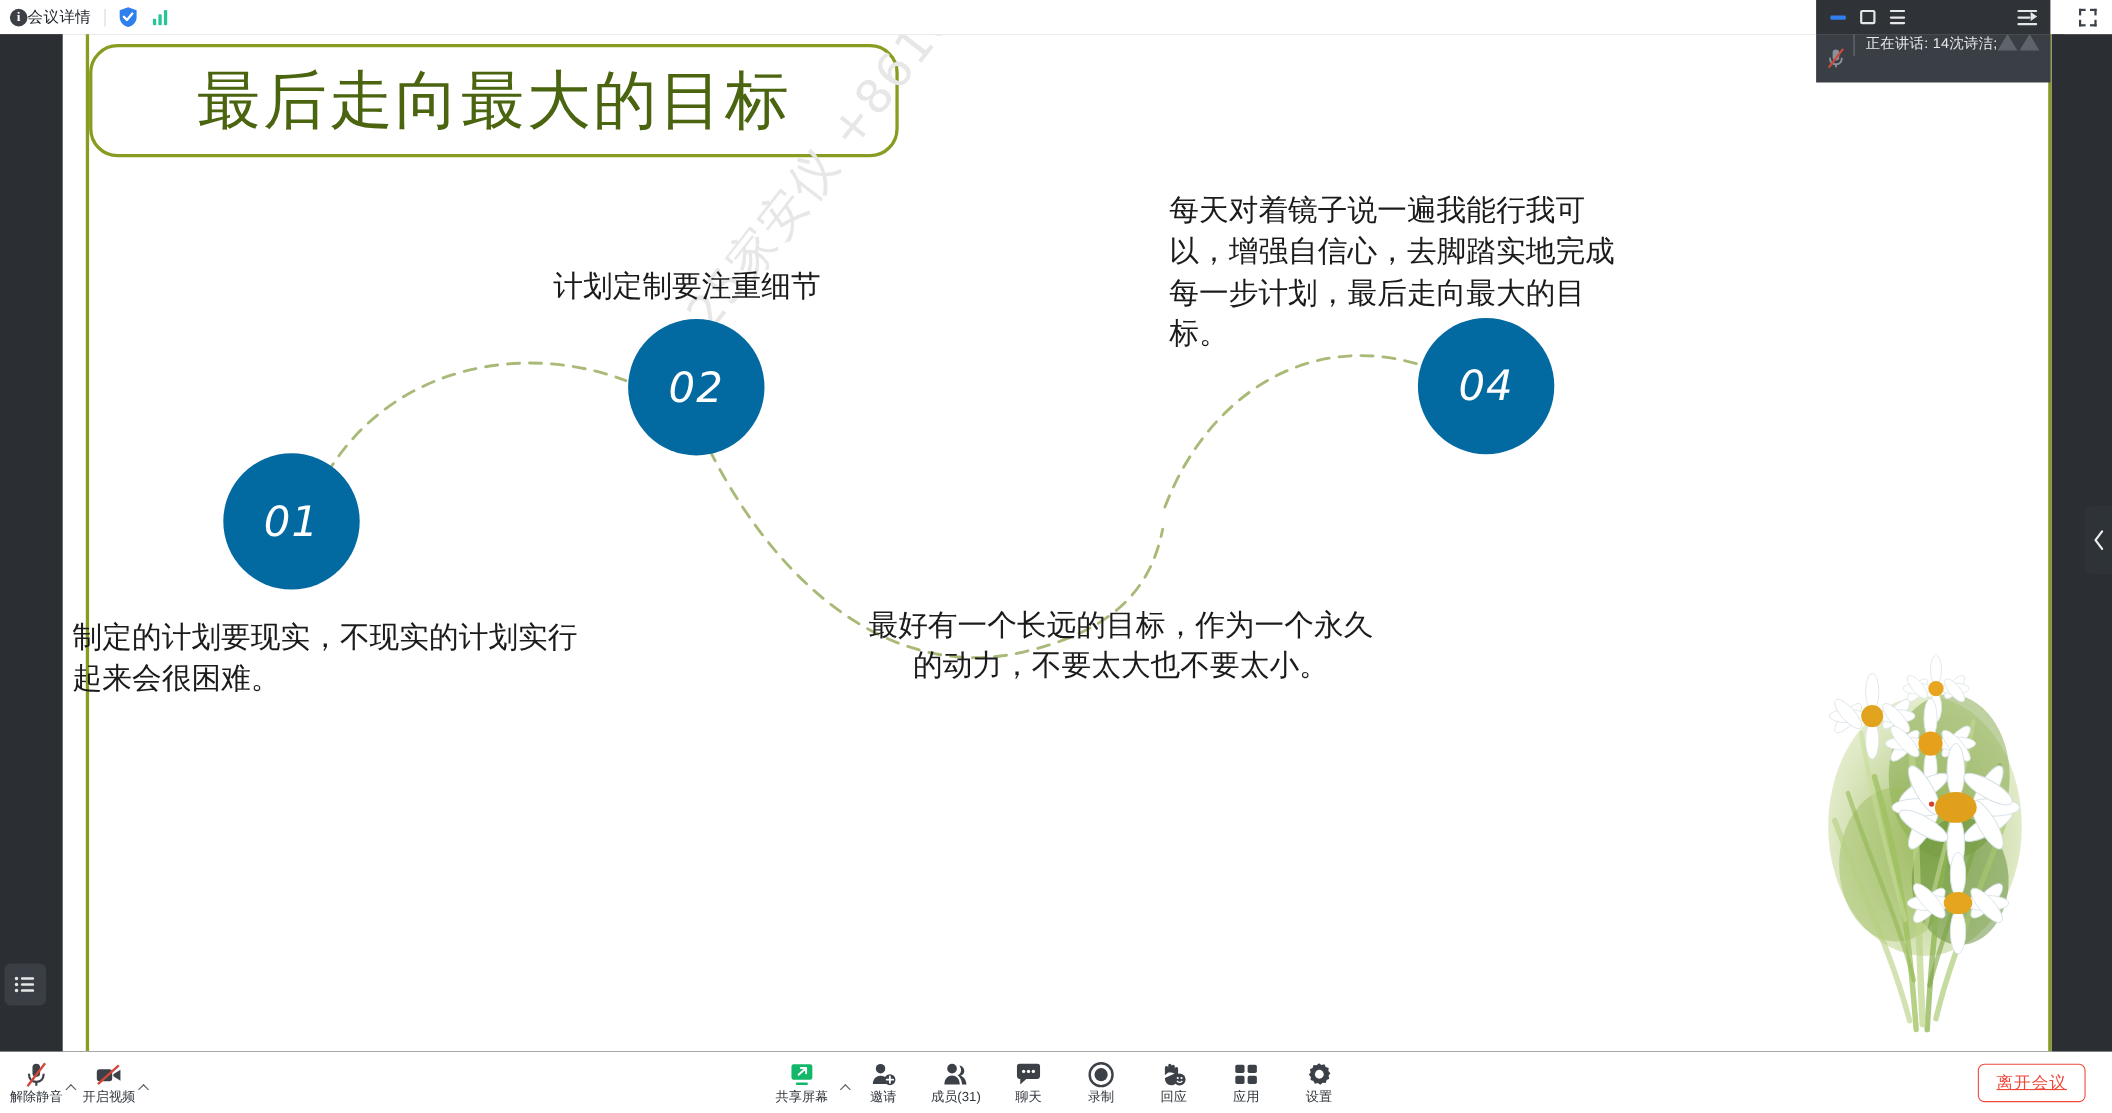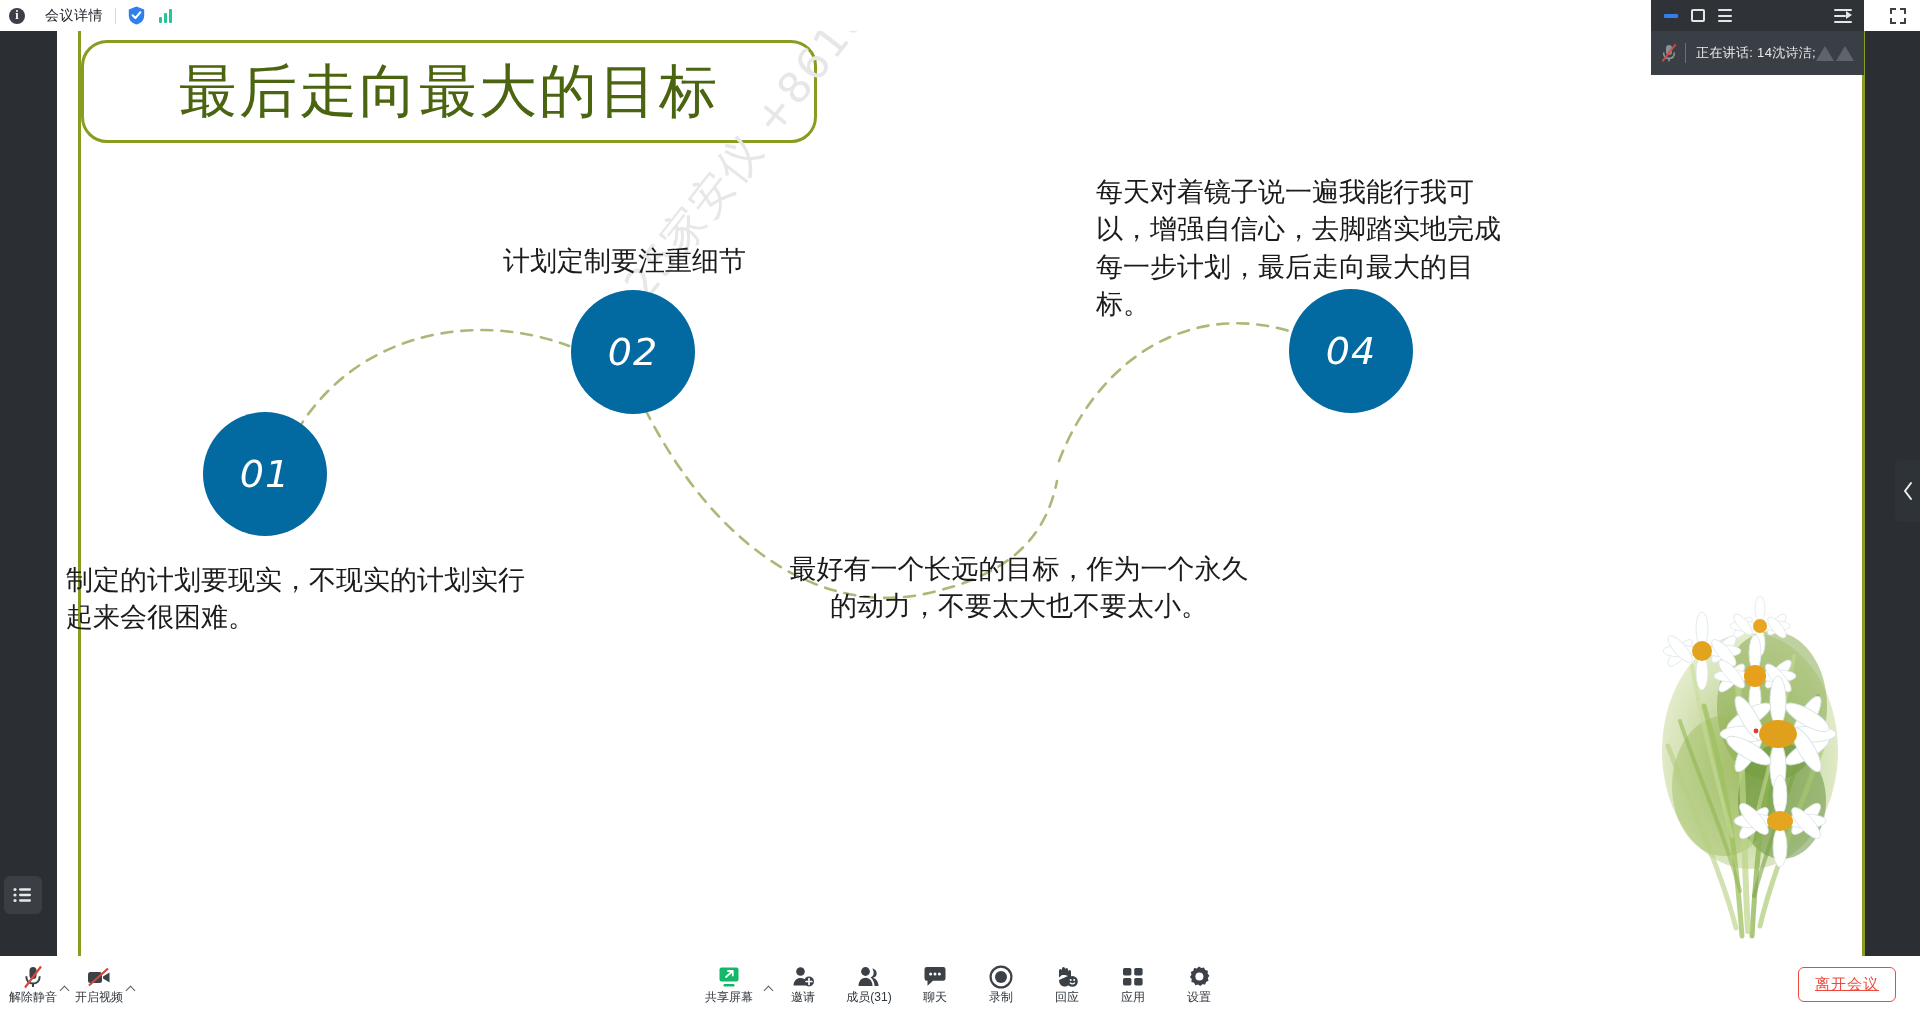--- a/index.html
+++ b/index.html
@@ -20,21 +20,21 @@
   }
   .topbar-left { display: flex; align-items: center; padding-left: 9px; gap: 0px; }
   .info-icon {
     width: 16px; height: 16px; border-radius: 50%;
     background: #3c3f45; color: #fff;
     font-size: 12px; font-weight: bold;
     display: flex; align-items: center; justify-content: center;
     font-family: "Liberation Serif", serif;
   }
   .meeting-detail-text {
-    font-size: 14px; color: #20242a; margin-left: 20px; letter-spacing: 0.5px;
+    font-size: 14px; color: #20242a; margin-left: 0; letter-spacing: 0.5px;
   }
   .topbar-sep {
     width: 1px; height: 16px; background: #d6d8dc; margin: 0 12px;
   }
   .shield-icon { width: 17px; height: 19px; position: relative; }
   .shield-icon svg { display: block; }
   .signal-icon { margin-left: 14px; display: flex; align-items: flex-end; gap: 2px; height: 14px; }
   .signal-icon i { display: block; width: 3px; background: #27c498; border-radius: 1px; }
   .signal-icon i:nth-child(1){ height: 6px; }
   .signal-icon i:nth-child(2){ height: 10px; }
@@ -72,21 +72,21 @@
   .fs-box i { position: absolute; width: 6px; height: 6px; border: 2px solid #3c4147; }
   .fs-box i:nth-child(1){ top:0; left:0; border-right:none; border-bottom:none;}
   .fs-box i:nth-child(2){ top:0; right:0; border-left:none; border-bottom:none;}
   .fs-box i:nth-child(3){ bottom:0; left:0; border-right:none; border-top:none;}
   .fs-box i:nth-child(4){ bottom:0; right:0; border-left:none; border-top:none;}
 
   
   .speaker-strip {
     position: absolute; top: 31px; left: 1651px; width: 213px; height: 44px;
     background: #3a3f45;
-    display: flex; align-items: center; z-index: 55;
+    display: flex; z-index: 55;
   }
   .mic-mini { width: 26px; display: flex; align-items: center; justify-content: center; margin-left: 6px; }
   .spk-sep { width: 1px; height: 20px; background: #6a7078; margin: 0 10px 0 4px; }
   .speaker-text { color: #e8eaec; font-size: 13px; white-space: nowrap; letter-spacing: .3px; }
   .spk-wave { margin-left: auto; margin-right: 10px; display: flex; gap: 2px; }
   .spk-wave b {
     display: block; width: 0; height: 0;
     border-left: 9px solid transparent; border-right: 9px solid transparent;
     border-bottom: 15px solid #5e646b;
   }
@@ -133,21 +133,21 @@
   .c04 { left: 1232px; top: 258px; width: 124px; height: 124px; font-size: 38px; }
 
   .body-text {
     position: absolute; color: #1b1b1b; line-height: 1.38;
     font-family: "DejaVu Sans", "Liberation Sans", sans-serif;
   }
   .t-head { font-size: 27px; white-space: nowrap; }
   .t-01 { left: 9px; top: 530px; font-size: 27px; width: 470px; }
   .t-02 { left: 446px; top: 211px; }
   .t-03 { left: 727px; top: 519px; font-size: 27px; width: 470px; text-align: center; }
-  .t-04 { left: 1039px; top: 142px; font-size: 27px; width: 430px; }
+  .t-04 { left: 1006px; top: 142px; font-size: 27px; width: 430px; }
 
   .dashpath { position: absolute; left: 0; top: 0; width: 1808px; height: 925px; pointer-events: none; }
 
   .watermark {
     position: absolute; left: 555px; top: 245px;
     font-size: 43px; color: #e6e7e6; white-space: nowrap;
     transform: rotate(-52deg); transform-origin: left top;
     font-family: "DejaVu Sans", "Liberation Sans", sans-serif;
     letter-spacing: 2px;
   }

